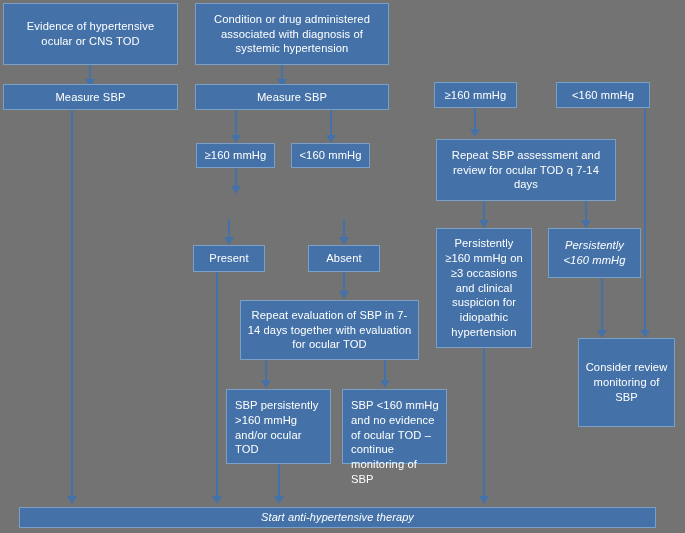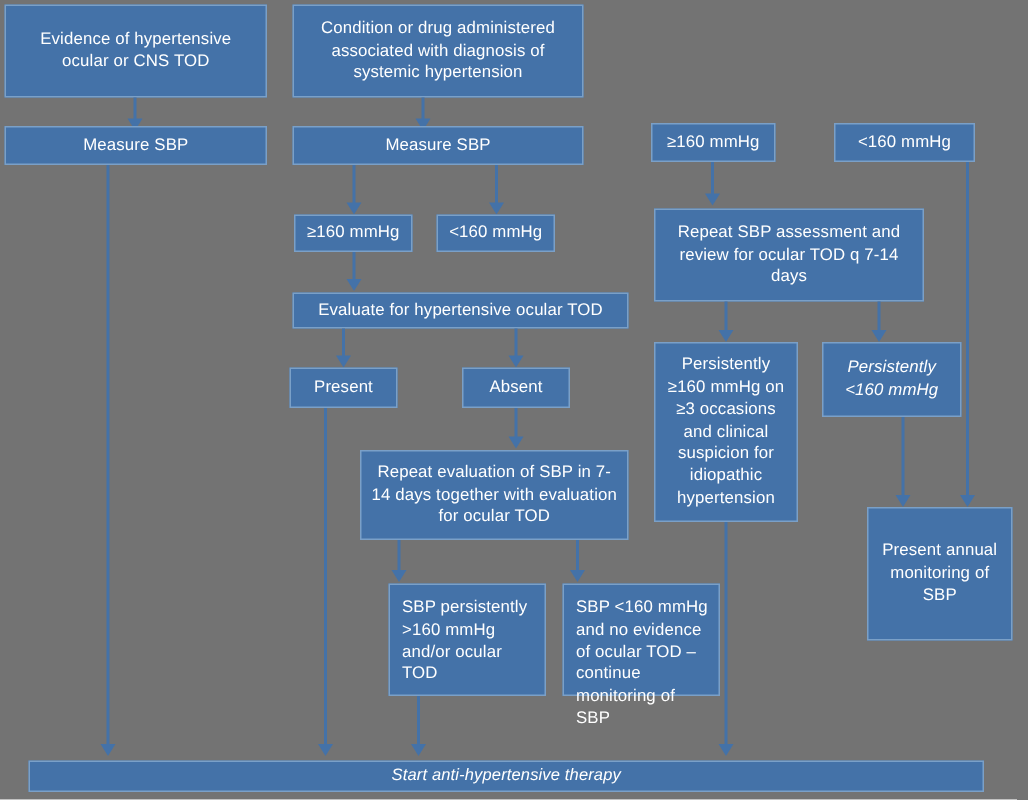--- a/index.html
+++ b/index.html
@@ -33,21 +33,20 @@
     letter-spacing: 0.1px;
   }
   .node.left-align {
     justify-content: flex-start;
     text-align: left;
     padding-left: 8px;
   }
   .node.top-align {
     align-items: flex-start;
     padding-top: 8px;
-    margin-left: 33px;
   }
   .node .txt {
     width: 100%;
     white-space: pre-line;
   }
   
   .vline, .hline {
     position: absolute;
     background: #4472a8;
   }
@@ -101,23 +100,20 @@
     <span class="txt">≥160 mmHg</span>
   </div>
 
   <div class="node" style="left:291px; top:143px; width:79px; height:25px;">
     <span class="txt">&lt;160 mmHg</span>
   </div>
 
   <div class="vline" style="left:235px; top:168px; height:20px;"></div>
   <div class="arrowhead" style="left:231px; top:186px;"></div>
 
-  <div class="node" style="left:195px; top:195px; width:224px; height:24px;">
-    <span class="txt">Evaluate for hypertensive ocular TOD</span>
-  </div>
 
   <div class="vline" style="left:228px; top:219px; height:21px;"></div>
   <div class="arrowhead" style="left:224px; top:237px;"></div>
 
   <div class="vline" style="left:343px; top:219px; height:21px;"></div>
   <div class="arrowhead" style="left:339px; top:237px;"></div>
 
   <div class="node" style="left:193px; top:245px; width:72px; height:27px;">
     <span class="txt">Present</span>
   </div>
@@ -186,20 +182,20 @@
   <div class="vline" style="left:483px; top:348px; height:150px;"></div>
   <div class="arrowhead" style="left:479px; top:496px;"></div>
 
   <div class="vline" style="left:601px; top:278px; height:54px;"></div>
   <div class="arrowhead" style="left:597px; top:330px;"></div>
 
   <div class="vline" style="left:644px; top:108px; height:224px;"></div>
   <div class="arrowhead" style="left:640px; top:330px;"></div>
 
   <div class="node" style="left:578px; top:338px; width:97px; height:89px;">
-    <span class="txt">Present annual monitoring of SBP</span>
+    <span class="txt">Consider review monitoring of SBP</span>
   </div>
 
   <div class="node" style="left:19px; top:507px; width:637px; height:21px; font-size:11px;font-style:italic;">
     <span class="txt">Start anti-hypertensive therapy</span>
   </div>
 
 </div>
 
 </body></html>

